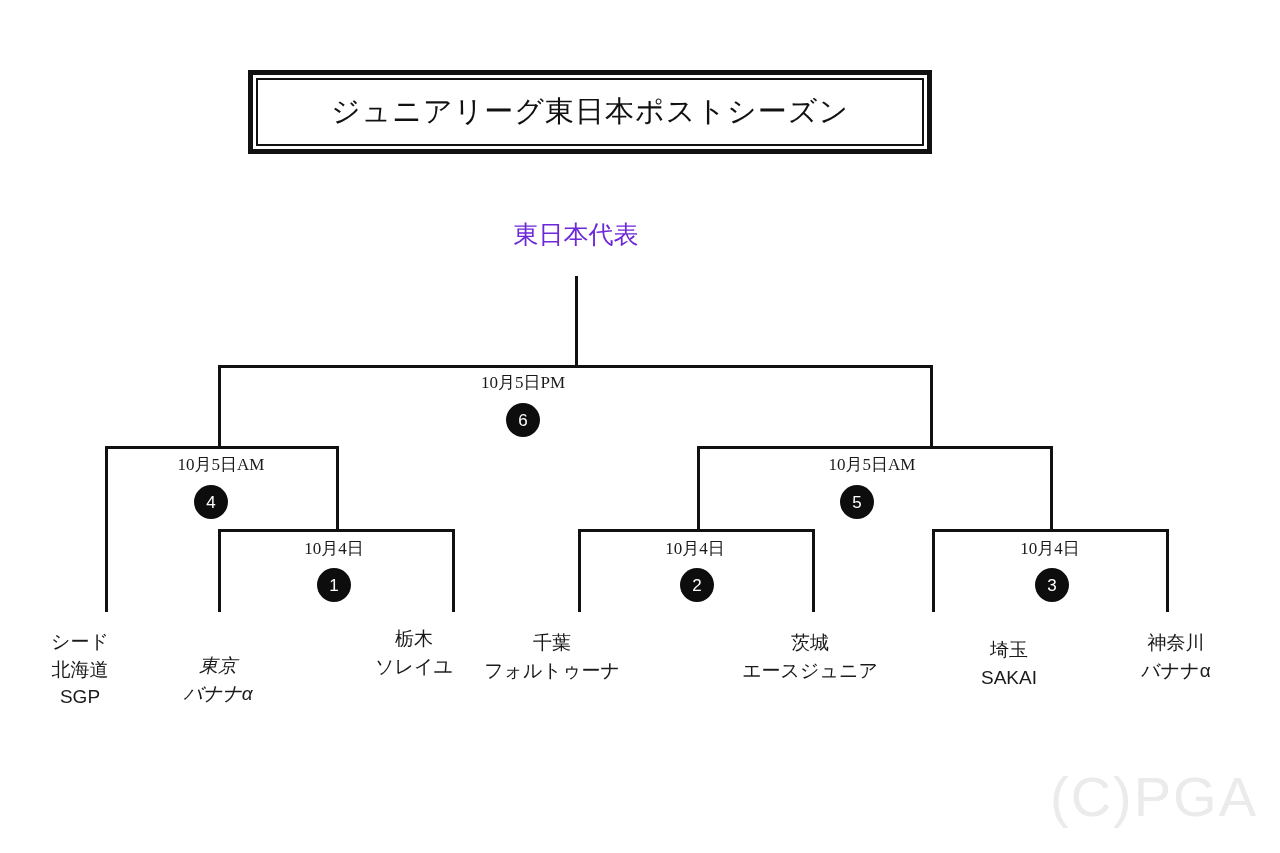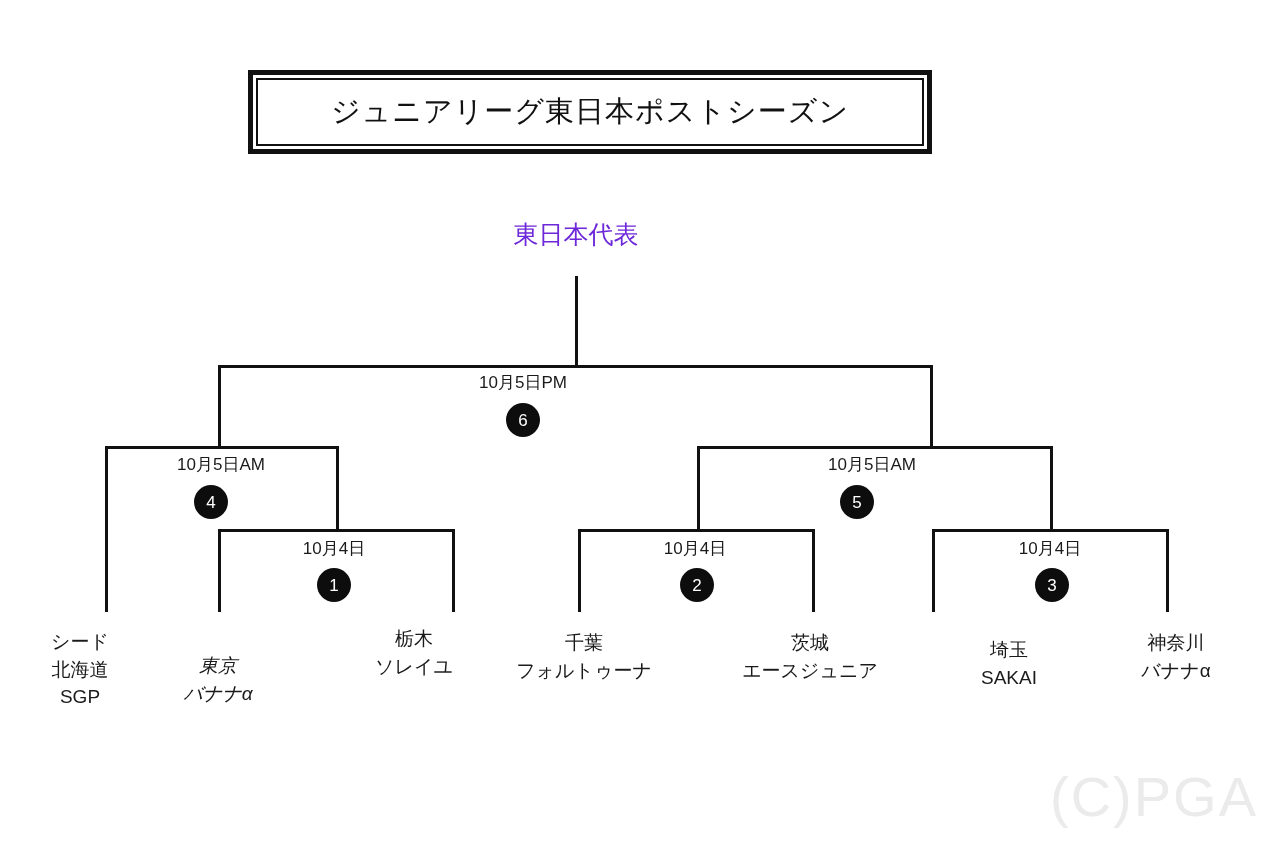--- a/index.html
+++ b/index.html
@@ -66,20 +66,21 @@
   .line-v { width: 3px; }
 
   
   .round-label {
     position: absolute;
     font-size: 17px;
     color: #1a1a1a;
     white-space: nowrap;
     text-align: center;
     transform: translateX(-50%);
+    font-family: Liberation Serif, serif;
   }
 
   
   .match-badge {
     position: absolute;
     width: 34px;
     height: 34px;
     border-radius: 50%;
     background: #0d0d0d;
     color: #ffffff;
@@ -184,21 +185,21 @@
 <div class="team" style="left:218px; top:652px;font-style:italic;">
   <span class="tline">東京</span>
   <span class="tline">バナナα</span>
 </div>
 
 <div class="team" style="left:414px; top:625px;">
   <span class="tline">栃木</span>
   <span class="tline">ソレイユ</span>
 </div>
 
-<div class="team" style="left:584px; top:629px;">
+<div class="team" style="left:552px; top:629px;">
   <span class="tline">千葉</span>
   <span class="tline">フォルトゥーナ</span>
 </div>
 
 <div class="team" style="left:810px; top:629px;">
   <span class="tline">茨城</span>
   <span class="tline">エースジュニア</span>
 </div>
 
 <div class="team" style="left:963px; top:636px;margin-left:46px;">

